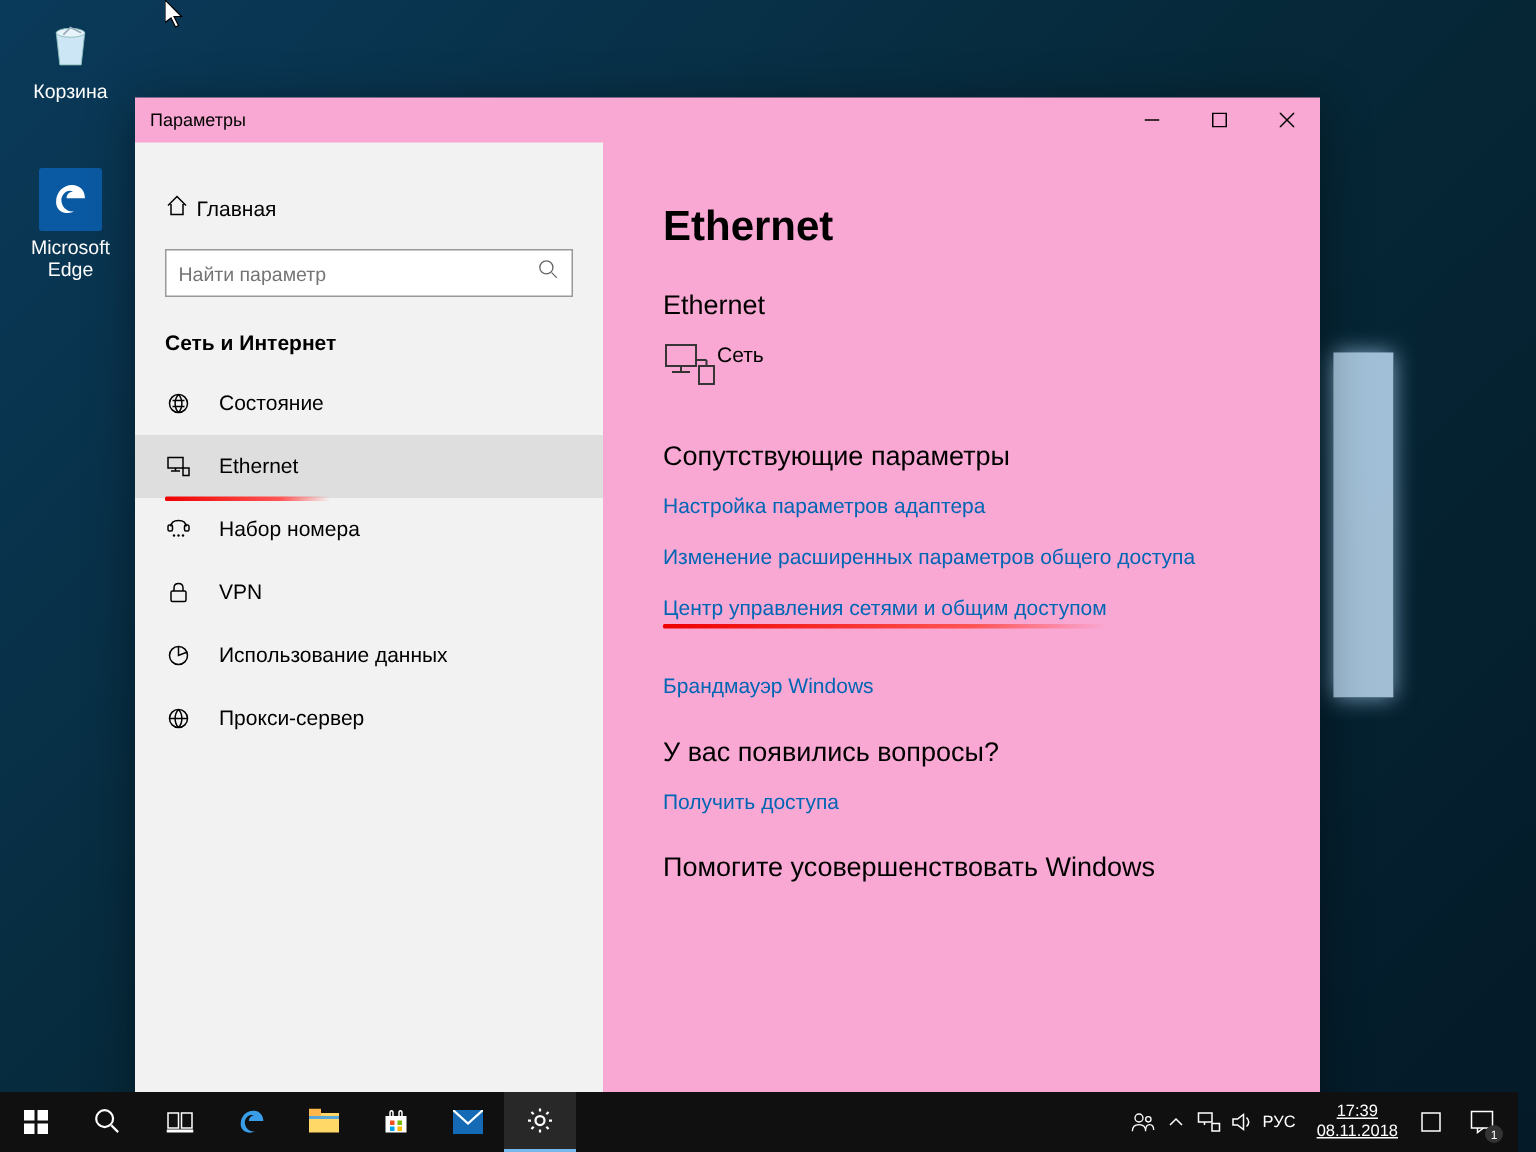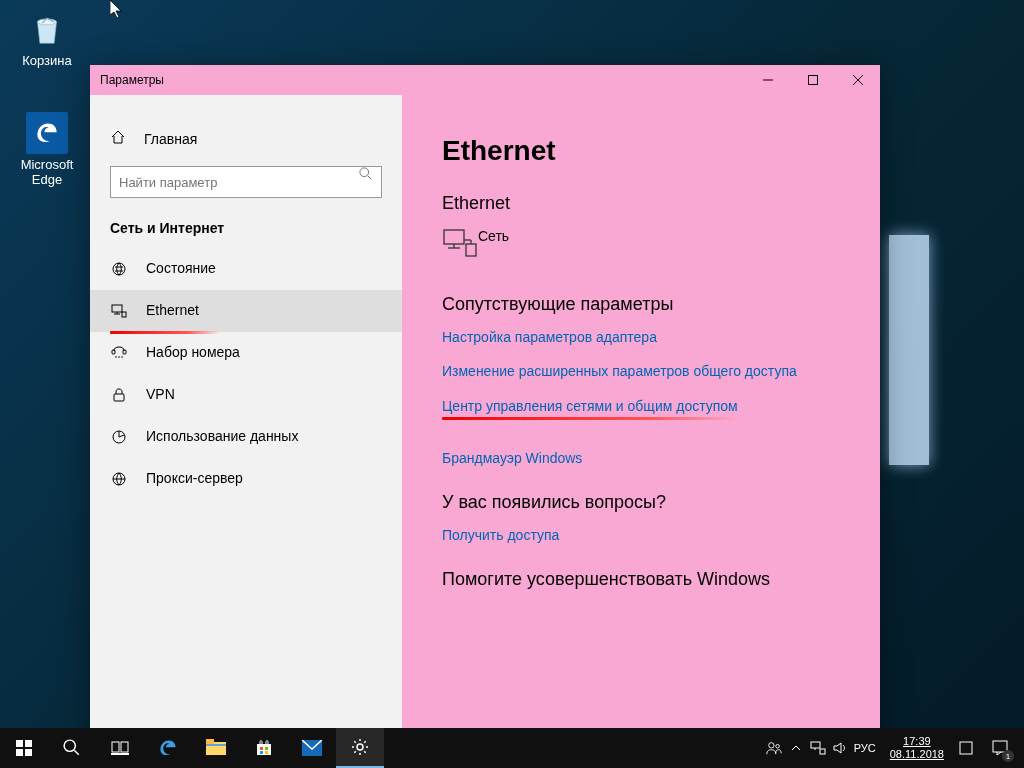--- a/index.html
+++ b/index.html
@@ -13,42 +13,42 @@
 .edge-icon .ic svg { width: 28px; height: 28px; }
 .cursor { position: absolute; top: 0; left: 110px; width: 14px; height: 20px; z-index: 999; }
 
 .window { position: absolute; left: 90px; top: 65px; width: 790px; height: 762px; background: #f9a8d4; box-shadow: 0 5px 30px rgba(0,0,0,0.4); }
 .titlebar { height: 30px; display: flex; align-items: center; padding-left: 10px; font-size: 12px; }
 .titlebar .title { flex: 1; }
 .winbtn { width: 45px; height: 30px; display: flex; align-items: center; justify-content: center; }
 
 .content { display: flex; height: calc(100% - 30px); }
 .sidebar { width: 312px; background: #f2f2f2; padding: 24px 0; }
-.home-link { display: flex; align-items: center; padding: 10px 20px; gap: 18px; font-size: 14px; margin-bottom: 8px; }
-.search-box { margin: 0 20px 22px; height: 32px; border: 1px solid #999; background: #fff; display: flex; padding: 0 8px; }
+.home-link { display: flex; align-items: center; padding: 10px 20px; gap: 5px; font-size: 14px; margin-bottom: 8px; }
+.search-box { margin: 0 20px 22px; height: 32px; border: 1px solid #999; background: #fff; display: flex; align-items: center; padding: 0 8px; }
 .search-box input { flex: 1; border: none; outline: none; font-size: 13px; background: transparent; }
 .section-label { padding: 0 20px 12px; font-size: 14px; font-weight: 600; }
 .nav-item { display: flex; align-items: flex-start; padding: 12px 20px; gap: 18px; font-size: 14px; position: relative; }
 .nav-item.active { background: #dedede; }
 .nav-item .ic { width: 18px; height: 18px; display: flex; align-items: center; justify-content: center; }
 .red-underline { position: absolute; left: 20px; bottom: -2px; width: 110px; height: 3px; background: linear-gradient(90deg, #e00 0%, #f55 70%, rgba(255,80,80,0) 100%); border-radius: 1px; }
 
 .main { flex: 1; padding: 40px 40px 0; overflow: hidden; }
 .main h1 { font-size: 28px; font-weight: 600; margin-bottom: 26px; }
 .main h2 { font-size: 18px; font-weight: 400; margin-bottom: 14px; }
 .eth-block { display: flex; margin-bottom: 36px; }
 .eth-ic { width: 36px; height: 30px; }
 .eth-block .name { font-size: 14px; }
 .eth-block .status { font-size: 13px; color: #666; }
 .sub-h { font-size: 18px; font-weight: 400; margin-top: 26px; margin-bottom: 14px; }
 .link { color: #0066b4; font-size: 14px; margin-bottom: 18px; cursor: pointer; }
 .link-wrap { position: relative; display: inline-block; margin-bottom: 18px; }
 .link-wrap .red-underline { position: absolute; left: 0; bottom: -6px; width: 100%; height: 3px; }
 
-.taskbar { position: absolute; bottom: 0; left: 0; right: 0; height: 40px; background: #101010; display: flex; align-items: flex-start; }
+.taskbar { position: absolute; bottom: 0; left: 0; right: 12px; height: 40px; background: #101010; display: flex; align-items: flex-start; }
 .tb-item { width: 48px; height: 40px; display: flex; align-items: center; justify-content: center; color: #fff; }
 .tb-item.active { border-bottom: 2px solid #76b9ed; background: rgba(255,255,255,0.1); }
 .tb-spacer { flex: 1; }
 .tray { display: flex; align-items: center; gap: 6px; padding-right: 4px; color: #fff; font-size: 11px; }
 .tray .ic { width: 16px; height: 16px; display: flex; align-items: center; justify-content: center; }
 .clock { text-align: center; line-height: 1.2; padding: 0 8px; font-size: 11px; text-decoration: underline; }
 .notif { width: 40px; height: 40px; display: flex; align-items: center; justify-content: center; position: relative; }
 .notif .badge { position: absolute; bottom: 6px; right: 6px; width: 12px; height: 12px; border-radius: 50%; background: #333; color: #fff; font-size: 8px; display: flex; align-items: center; justify-content: center; }
 </style>
 </head>

